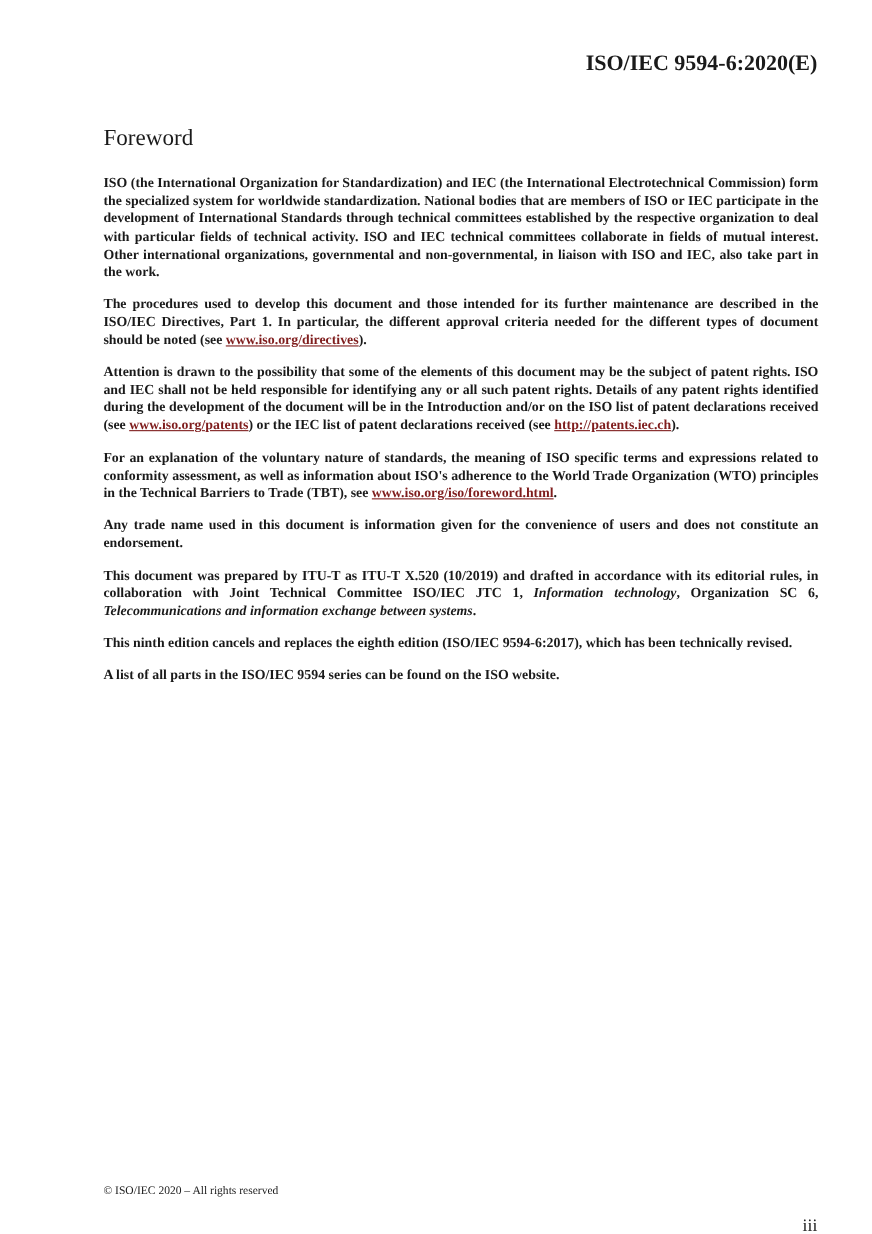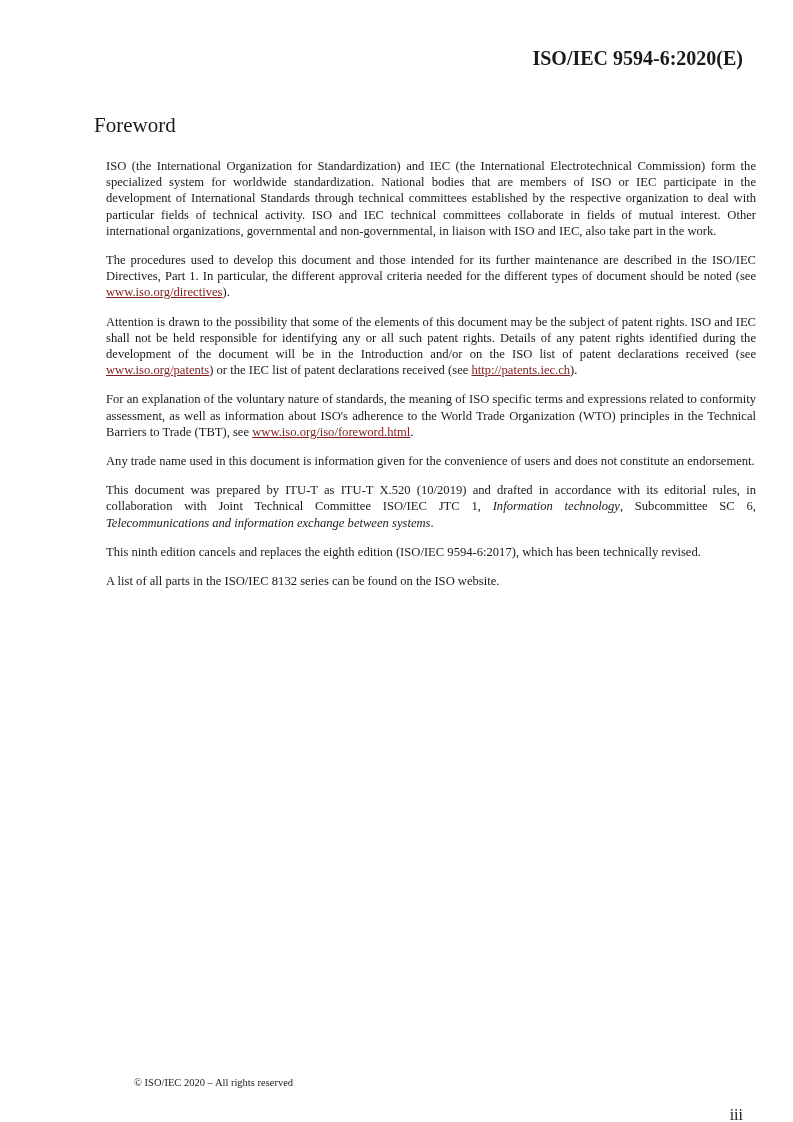--- a/index.html
+++ b/index.html
@@ -2,28 +2,28 @@
 <html><head>
 <meta charset="utf-8">
 <style>
   html, body { margin: 0; padding: 0; background: #ffffff; }
   body { width: 793px; height: 1122px; position: relative; overflow: hidden;
          font-family: "Liberation Serif", "DejaVu Serif", serif; color: #1a1a1a; }
   .header-id { position: absolute; top: 47px; right: 50px; font-weight: bold; font-size: 20px;
                font-family: "Liberation Serif", serif; letter-spacing: 0; }
   .title { position: absolute; top: 113px; left: 94px; margin: 0; font-size: 21px; font-weight: normal;
            font-family: "Liberation Serif", serif; }
-  .content { position: absolute; top: 158px; left: 106px; width: 650px; }
+  .content { position: absolute; top: 158px; left: 94px; width: 650px; font-weight: bold; }
   .para { margin: 0 0 13px 0; font-size: 12.6px; line-height: 16.2px; text-align: justify;
           font-family: "Liberation Serif", serif; }
   .para.left { text-align: left; }
   a.link { color: #7f1d1d; text-decoration: underline; }
   i { font-style: italic; }
   .footer-left { position: absolute; top: 1077px; left: 94px; font-size: 10.5px;
-                 font-family: "Liberation Serif", serif; margin-left: 40px; }
+                 font-family: "Liberation Serif", serif; }
   .footer-right { position: absolute; top: 1106px; right: 50px; font-size: 16px;
                   font-family: "Liberation Serif", serif; }
 </style>
 </head>
 <body>
 
 <div class="header-id">ISO/IEC 9594-6:2020(E)</div>
 
 <h1 class="title">Foreword</h1>
 
@@ -31,22 +31,22 @@
   <p class="para">ISO (the International Organization for Standardization) and IEC (the International Electrotechnical Commission) form the specialized system for worldwide standardization. National bodies that are members of ISO or IEC participate in the development of International Standards through technical committees established by the respective organization to deal with particular fields of technical activity. ISO and IEC technical committees collaborate in fields of mutual interest. Other international organizations, governmental and non-governmental, in liaison with ISO and IEC, also take part in the work.</p>
 
   <p class="para"><span>The procedures used to develop this document and those intended for its further maintenance are described in the ISO/IEC Directives, Part 1. In particular, the different approval criteria needed for the different types of document should be noted (see </span><a class="link" href="#">www.iso.org/directives</a><span>).</span></p>
 
   <p class="para"><span>Attention is drawn to the possibility that some of the elements of this document may be the subject of patent rights. ISO and IEC shall not be held responsible for identifying any or all such patent rights. Details of any patent rights identified during the development of the document will be in the Introduction and/or on the ISO list of patent declarations received (see </span><a class="link" href="#">www.iso.org/patents</a><span>) or the IEC list of patent declarations received (see </span><a class="link" href="#">http://patents.iec.ch</a><span>).</span></p>
 
   <p class="para"><span>For an explanation of the voluntary nature of standards, the meaning of ISO specific terms and expressions related to conformity assessment, as well as information about ISO's adherence to the World Trade Organization (WTO) principles in the Technical Barriers to Trade (TBT), see </span><a class="link" href="#">www.iso.org/iso/foreword.html</a><span>.</span></p>
 
   <p class="para">Any trade name used in this document is information given for the convenience of users and does not constitute an endorsement.</p>
 
-  <p class="para"><span>This document was prepared by ITU-T as ITU-T X.520 (10/2019) and drafted in accordance with its editorial rules, in collaboration with Joint Technical Committee ISO/IEC JTC 1, </span><i>Information technology</i><span>, Subcommittee SC 6, </span><i>Telecommunications and information exchange between systems</i><span>.</span></p>
+  <p class="para"><span>This document was prepared by ITU-T as ITU-T X.520 (10/2019) and drafted in accordance with its editorial rules, in collaboration with Joint Technical Committee ISO/IEC JTC 1, </span><i>Information technology</i><span>, Organization SC 6, </span><i>Telecommunications and information exchange between systems</i><span>.</span></p>
 
   <p class="para">This ninth edition cancels and replaces the eighth edition (ISO/IEC 9594-6:2017), which has been technically revised.</p>
 
-  <p class="para left">A list of all parts in the ISO/IEC 8132 series can be found on the ISO website.</p>
+  <p class="para left">A list of all parts in the ISO/IEC 9594 series can be found on the ISO website.</p>
 
 </div>
 
 <div class="footer-left">© ISO/IEC 2020 – All rights reserved</div>
 <div class="footer-right">iii</div>
 
 </body></html>

